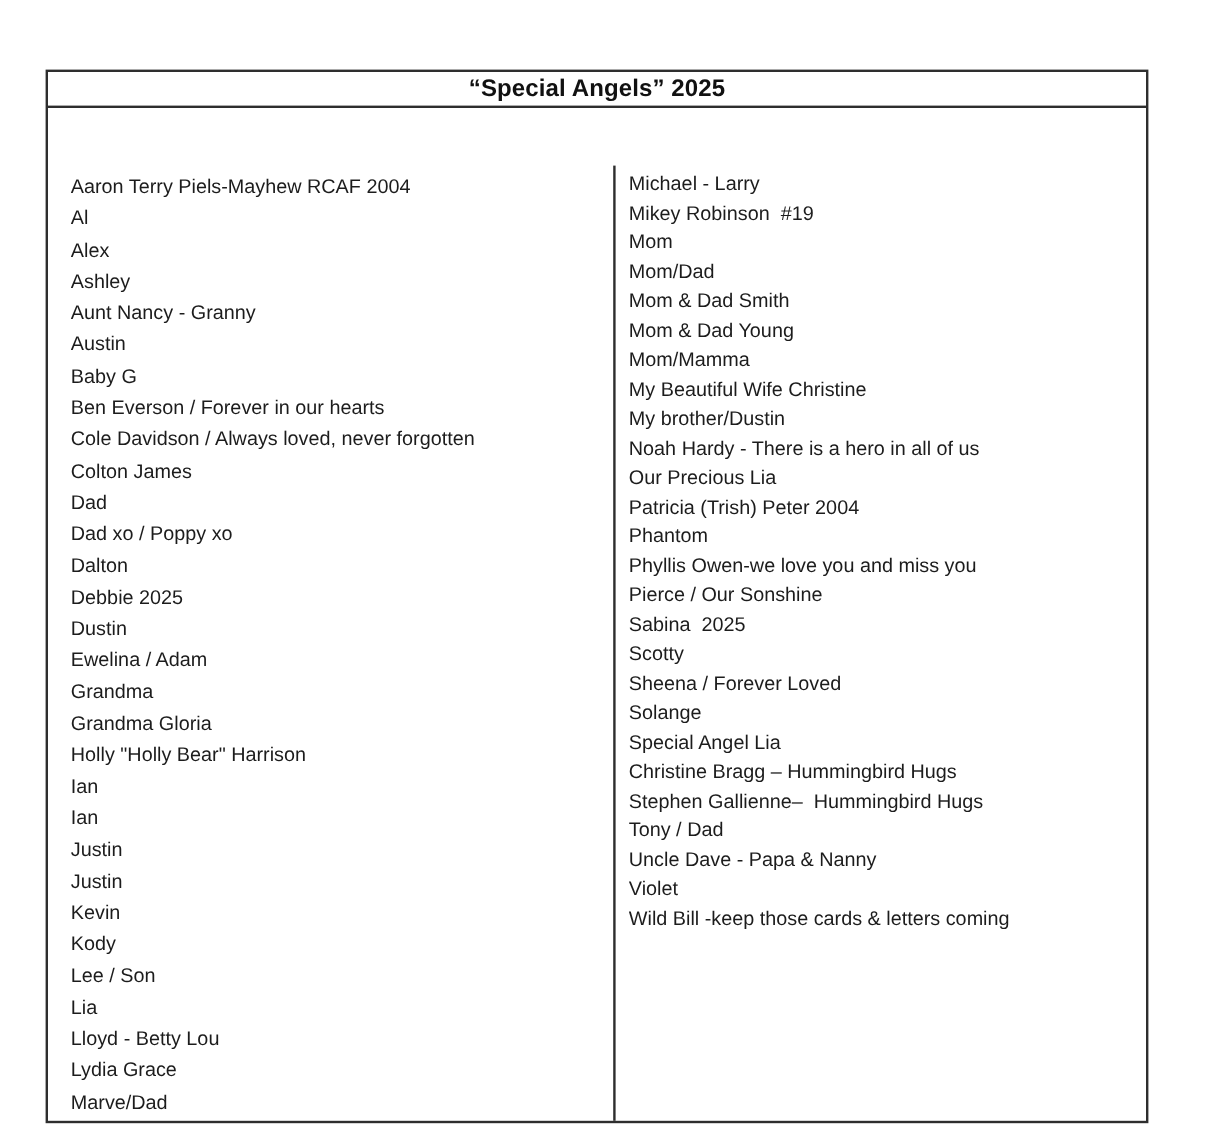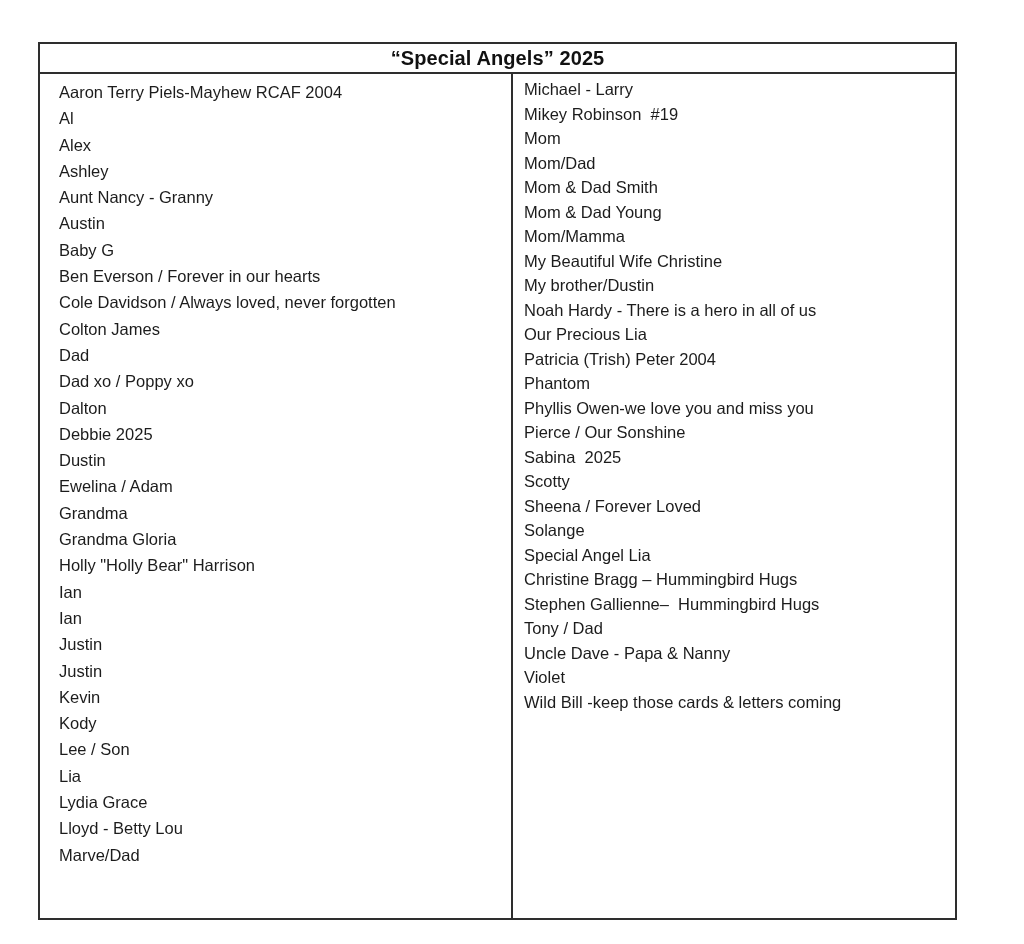--- a/index.html
+++ b/index.html
@@ -12,21 +12,21 @@
   }
   .page {
     position: relative;
     width: 1024px;
     height: 944px;
     background: #ffffff;
   }
   .memorial-table {
     position: absolute;
     left: 38px;
-    top: 42px;
+    top: 58px;
     width: 919px;
     height: 878px;
     border: 2px solid #2e2e2e;
     background: #ffffff;
     display: flex;
     flex-direction: column;
   }
   .title-row {
     height: 30px;
     border-bottom: 2px solid #2e2e2e;
@@ -41,20 +41,21 @@
     letter-spacing: 0.1px;
   }
   .body-row {
     flex: 1;
     display: flex;
     flex-direction: row;
     min-height: 0;
   }
   .col {
     overflow: hidden;
+    margin-top: 48px;
   }
   .col-left {
     width: 473px;
     border-right: 2px solid #2e2e2e;
     padding: 5px 8px 0 19px;
   }
   .col-right {
     flex: 1;
     padding: 3px 8px 0 11px;
   }
@@ -97,22 +98,22 @@
           <div class="name-entry">Grandma Gloria</div>
           <div class="name-entry">Holly "Holly Bear" Harrison</div>
           <div class="name-entry">Ian</div>
           <div class="name-entry">Ian</div>
           <div class="name-entry">Justin</div>
           <div class="name-entry">Justin</div>
           <div class="name-entry">Kevin</div>
           <div class="name-entry">Kody</div>
           <div class="name-entry">Lee / Son</div>
           <div class="name-entry">Lia</div>
+          <div class="name-entry">Lloyd - Betty Lou</div>
           <div class="name-entry">Lydia Grace</div>
-          <div class="name-entry">Lloyd - Betty Lou</div>
           <div class="name-entry">Marve/Dad</div>
         </div>
       <div class="col col-right">
           <div class="name-entry">Michael - Larry</div>
           <div class="name-entry">Mikey Robinson  #19</div>
           <div class="name-entry">Mom</div>
           <div class="name-entry">Mom/Dad</div>
           <div class="name-entry">Mom &amp; Dad Smith</div>
           <div class="name-entry">Mom &amp; Dad Young</div>
           <div class="name-entry">Mom/Mamma</div>

